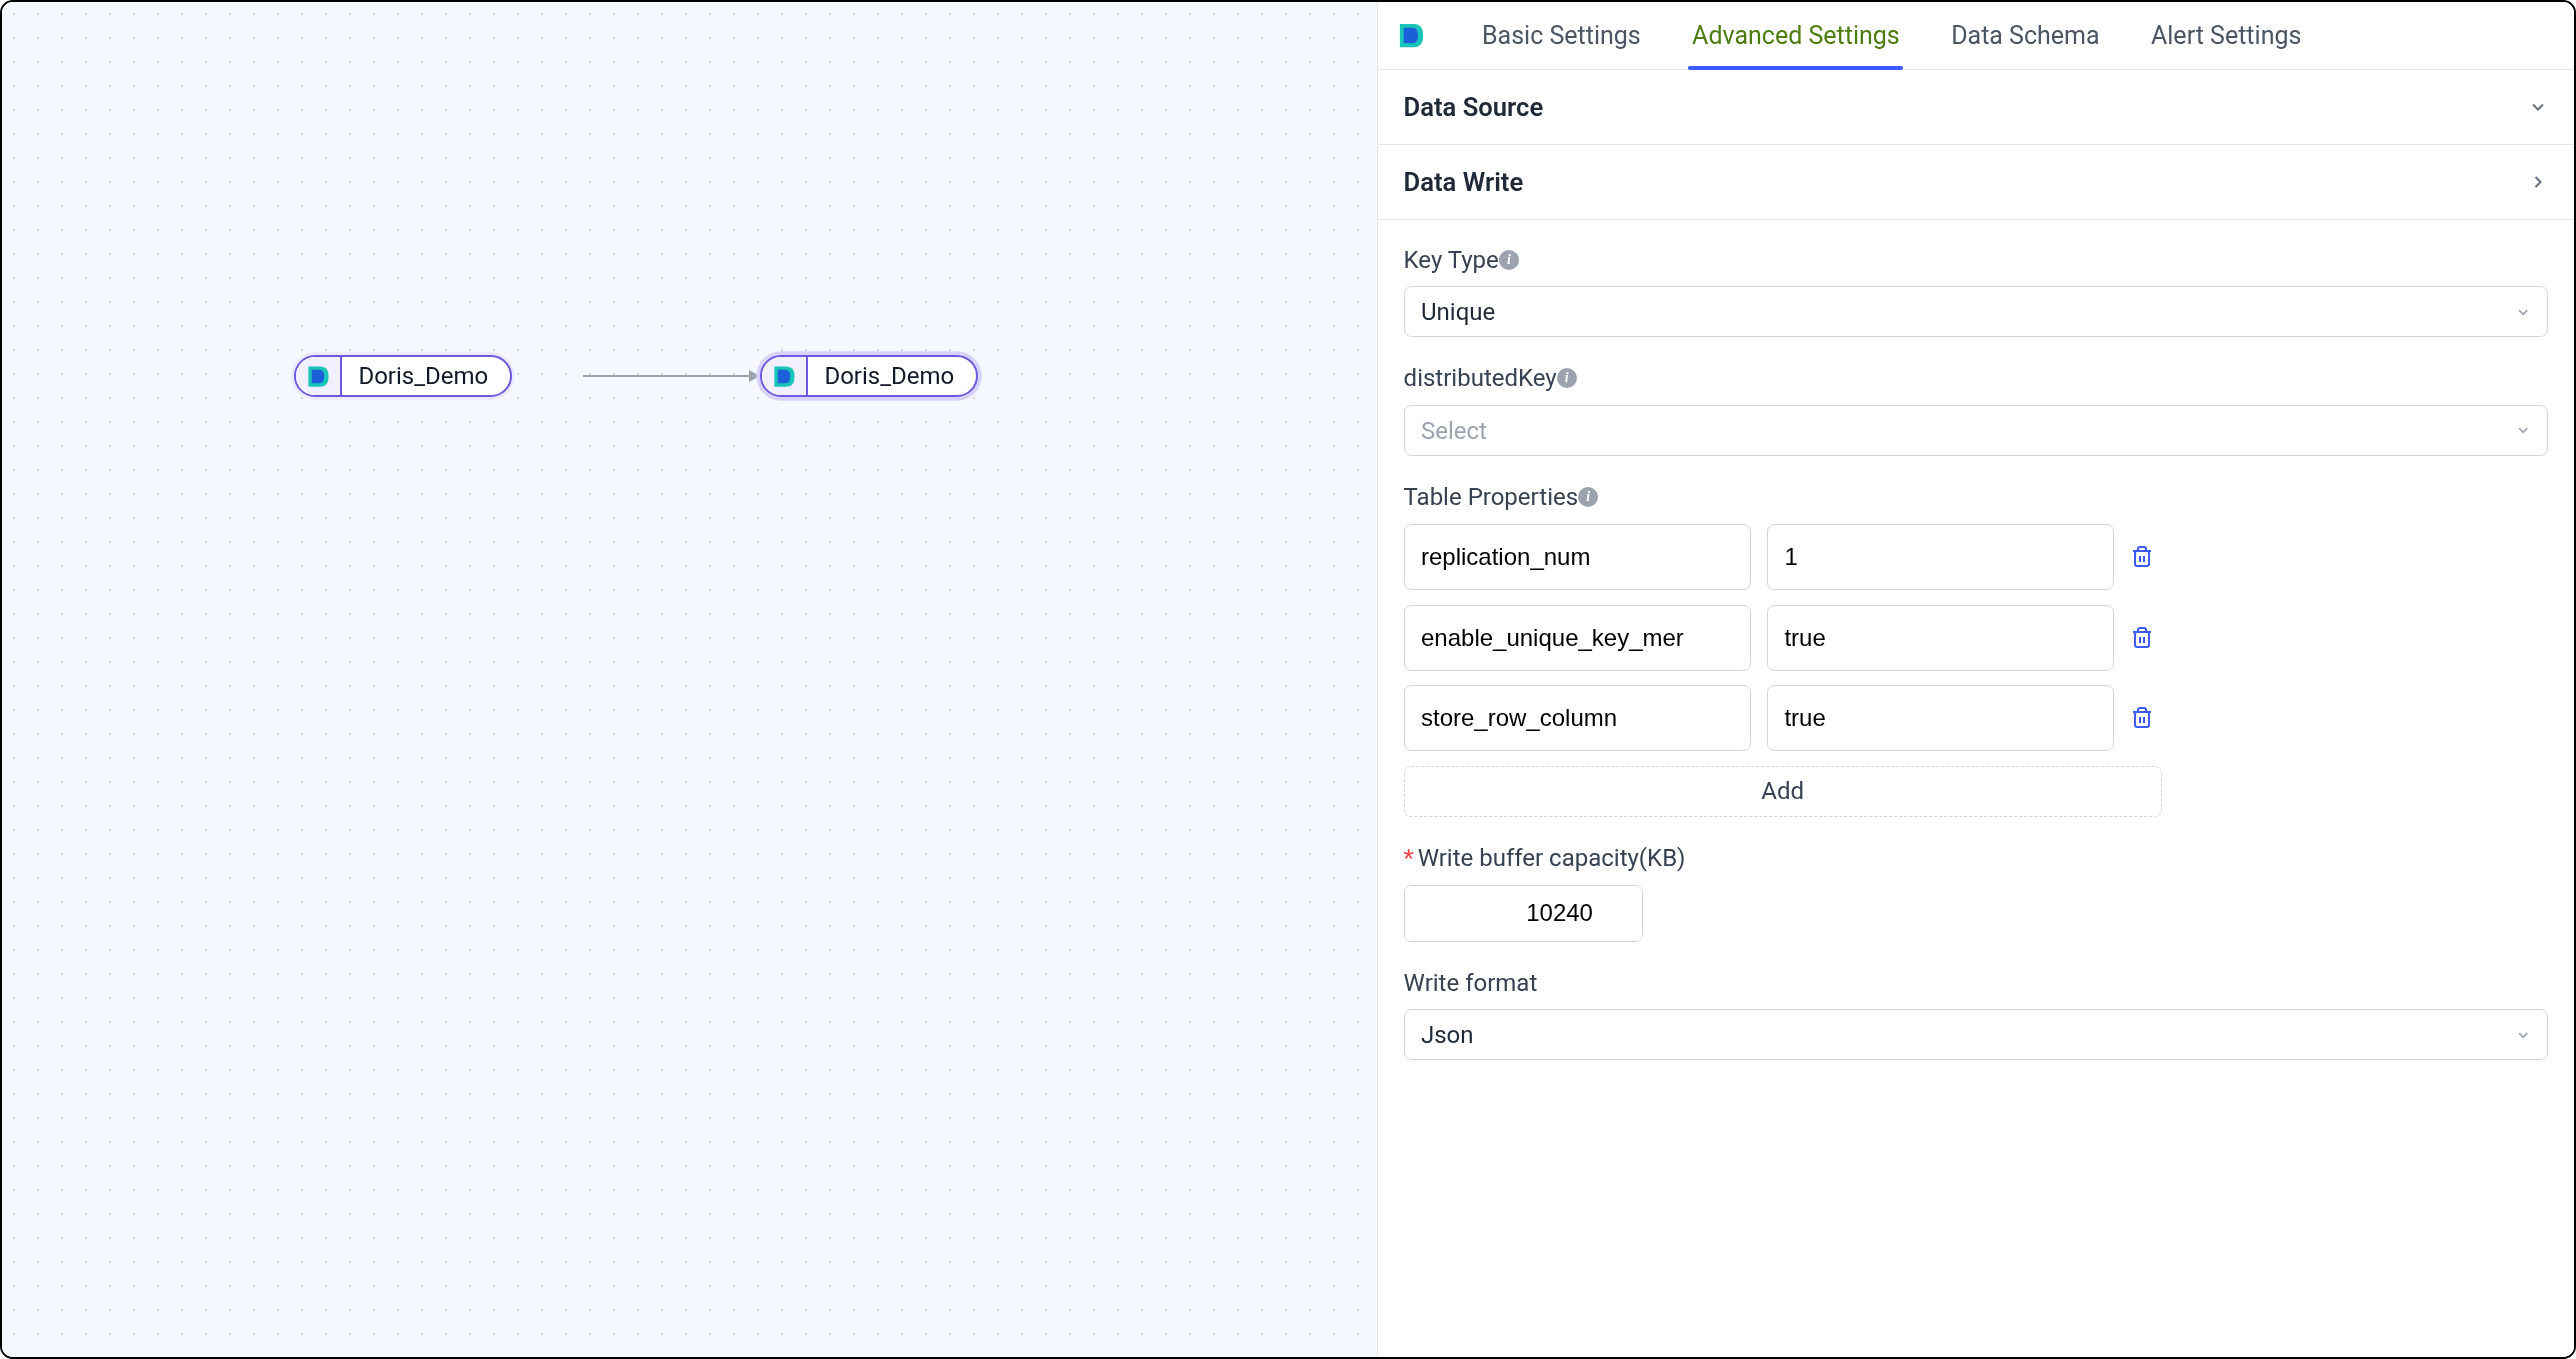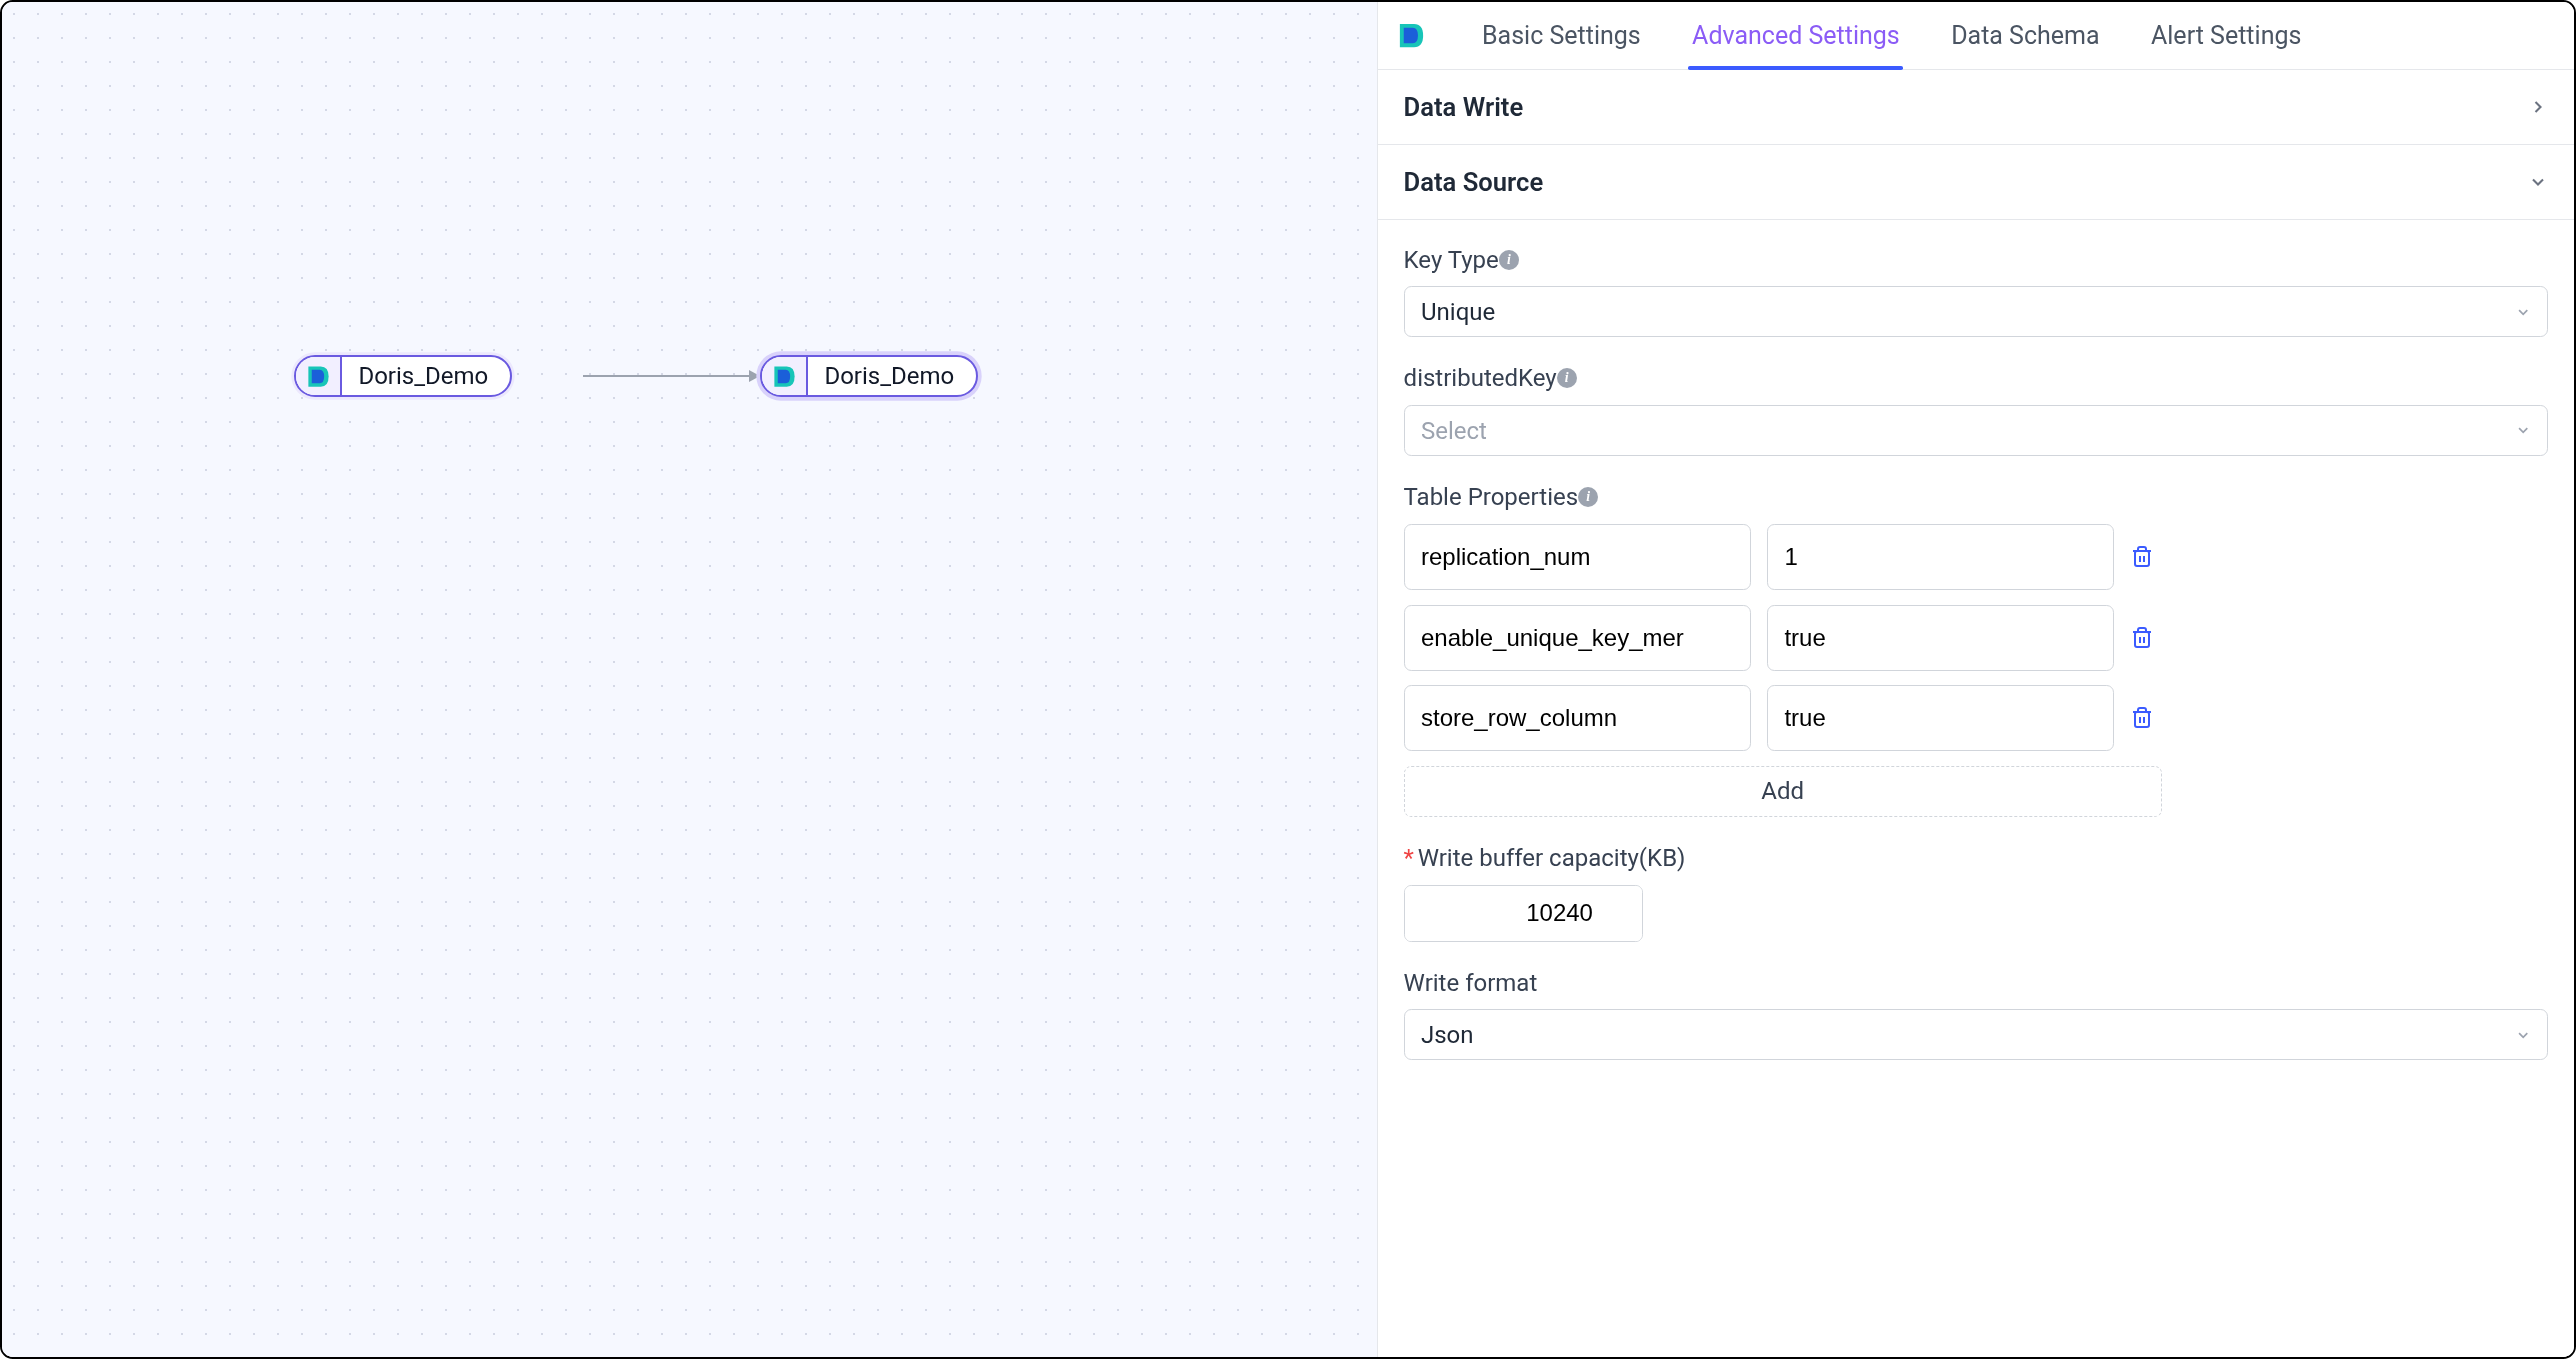--- a/index.html
+++ b/index.html
@@ -91,21 +91,21 @@
   align-items: center;
 }
 .tab {
   font-size: 25px;
   color: #4b5563;
   padding: 18px 3.7px;
   cursor: pointer;
   position: relative;
 }
 .tab.active {
-  color: #8b5cf6;
+  color: #4d7c0f;
 }
 .tab.active::after {
   content: "";
   position: absolute;
   left: 0;
   right: 0;
   bottom: -1.8px;
   height: 3.7px;
   background: #3b5bff;
   border-radius: 1.8px;
@@ -263,33 +263,33 @@
             <path d="M6 6 L13 6 Q17 6 17 12 Q17 18 13 18 L6 18 Z" fill="#1b5fd9"></path>
           </svg>
       </span>
       <div class="tab">Basic Settings</div>
       <div class="tab active">Advanced Settings</div>
       <div class="tab">Data Schema</div>
       <div class="tab">Alert Settings</div>
     </div>
 
     <div class="section-header">
+      <span>Data Source</span>
+      <span class="chevron">
+        <svg width="20" height="20" viewBox="0 0 24 24" fill="none" stroke="#6b7280" stroke-width="2.5">
+            <polyline points="6 9 12 15 18 9"></polyline>
+          </svg>
+      </span>
+    </div>
+
+    <div class="section-header">
       <span>Data Write</span>
       <span class="chevron">
         <svg width="20" height="20" viewBox="0 0 24 24" fill="none" stroke="#6b7280" stroke-width="2.5">
             <polyline points="9 6 15 12 9 18"></polyline>
-          </svg>
-      </span>
-    </div>
-
-    <div class="section-header">
-      <span>Data Source</span>
-      <span class="chevron">
-        <svg width="20" height="20" viewBox="0 0 24 24" fill="none" stroke="#6b7280" stroke-width="2.5">
-            <polyline points="6 9 12 15 18 9"></polyline>
           </svg>
       </span>
     </div>
 
     <div class="section-body">
 
       <div class="field">
         <div class="field-label">
           <span>Key Type</span>
           <span class="info-icon">i</span>

